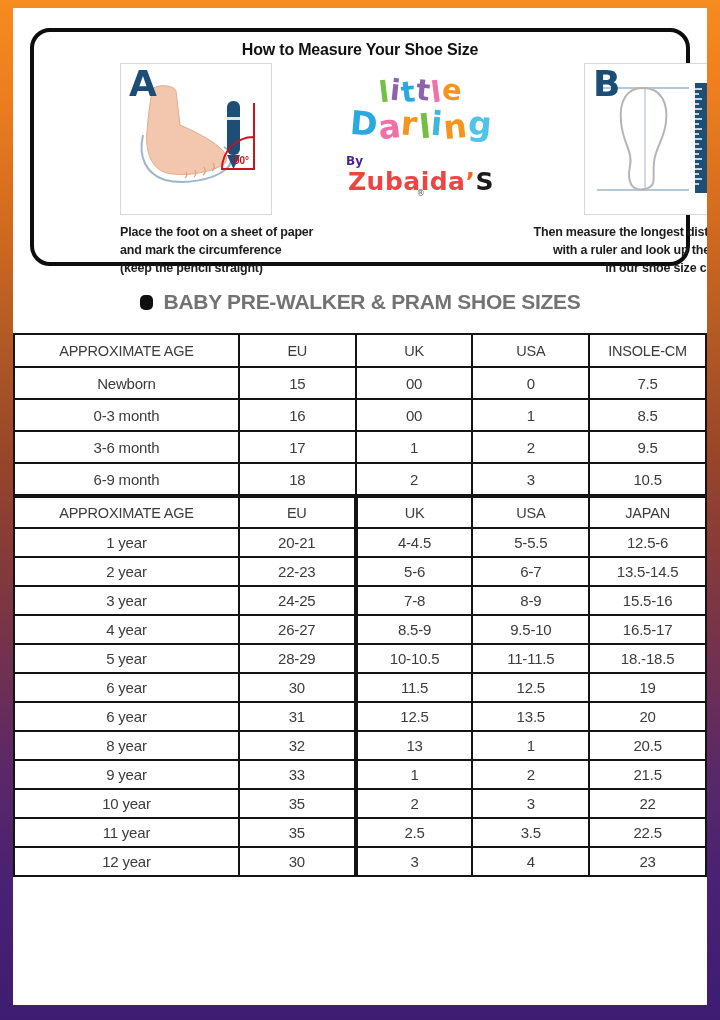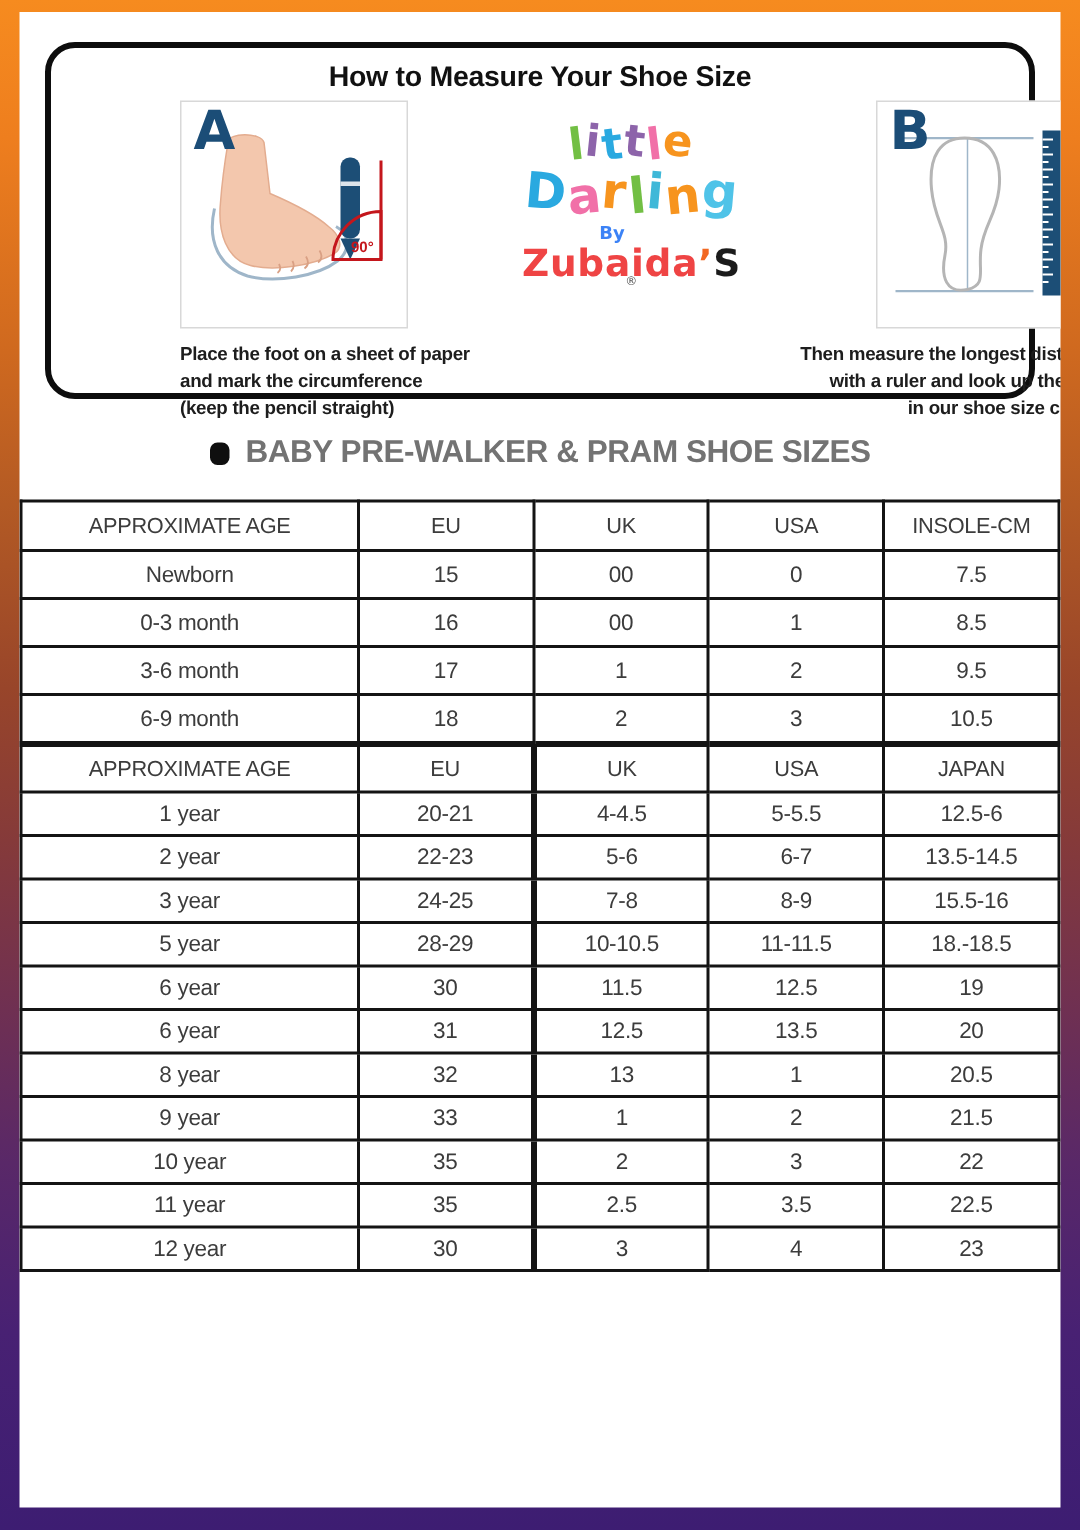--- a/index.html
+++ b/index.html
@@ -23,21 +23,21 @@
 
   
   .measure-box{
     box-sizing:border-box;
     margin:20px 17px 0 17px;height:238px;
     border:4px solid #0d0d0d;border-radius:20px;
     background:#fff;position:relative;
   }
   .measure-title{
     margin:9px 0 0 0;text-align:center;
-    font-size:19px;font-weight:700;color:#111;
+    font-size:16px;font-weight:700;color:#111;
     letter-spacing:-0.2px;
   }
   .measure-row{
     display:flex;align-items:flex-start;
     padding:4px 24px 0 24px;
   }
   .m-col{display:flex;flex-direction:column;}
   .m-col-a{margin-left:62px;width:226px;flex:none;}
   .m-col-b{flex:none;width:240px;align-items:flex-end;margin-right:12px;}
   .logo-col{flex:1;display:flex;flex-direction:column;align-items:center;margin-top:14px;}
@@ -61,22 +61,22 @@
   
   .logo{user-select:none;font-family:"DejaVu Sans",sans-serif;text-align:center;}
   .logo .ltr{display:inline-block;font-weight:800;}
   .logo-little{font-size:29px;line-height:1;letter-spacing:1px;}
   .logo-little .ltr:nth-child(odd){transform:rotate(-7deg) translateY(1px);}
   .logo-little .ltr:nth-child(even){transform:rotate(6deg) translateY(-1px);}
   .logo-darling{font-size:33px;line-height:1;margin-top:2px;letter-spacing:1px;}
   .logo-darling .ltr:nth-child(odd){transform:rotate(5deg) translateY(-1px);}
   .logo-darling .ltr:nth-child(even){transform:rotate(-6deg) translateY(2px);}
   .logo-by{
-    width:150px;text-align:center;padding-right:26px;box-sizing:border-box;
-    font-size:12px;font-weight:700;color:#3b82f6;margin-top:3px;
+    width:150px;text-align:left;padding-right:26px;box-sizing:border-box;
+    font-size:12px;font-weight:700;color:#4c1d95;margin-top:13px;
   }
   .logo-brand{font-size:25px;line-height:1;margin-top:1px;font-weight:800;letter-spacing:0.5px;}
   .logo-brand .ltr{transform:none;}
   .logo-reg{font-size:8px;color:#555;vertical-align:top;position:relative;top:-4px;font-weight:400;}
 
   
   .section-title{
     display:flex;align-items:center;justify-content:center;gap:11px;
     font-size:21px;font-weight:800;color:#737373;
     letter-spacing:-0.3px;
@@ -266,20 +266,27 @@
             <td>13.5-14.5</td>
           </tr>
           <tr>
             <td>3 year</td>
             <td>24-25</td>
             <td>7-8</td>
             <td>8-9</td>
             <td>15.5-16</td>
           </tr>
           <tr>
+            <td>4 year</td>
+            <td>26-27</td>
+            <td>8.5-9</td>
+            <td>9.5-10</td>
+            <td>16.5-17</td>
+          </tr>
+          <tr>
             <td>5 year</td>
             <td>28-29</td>
             <td>10-10.5</td>
             <td>11-11.5</td>
             <td>18.-18.5</td>
           </tr>
           <tr>
             <td>6 year</td>
             <td>30</td>
             <td>11.5</td>

